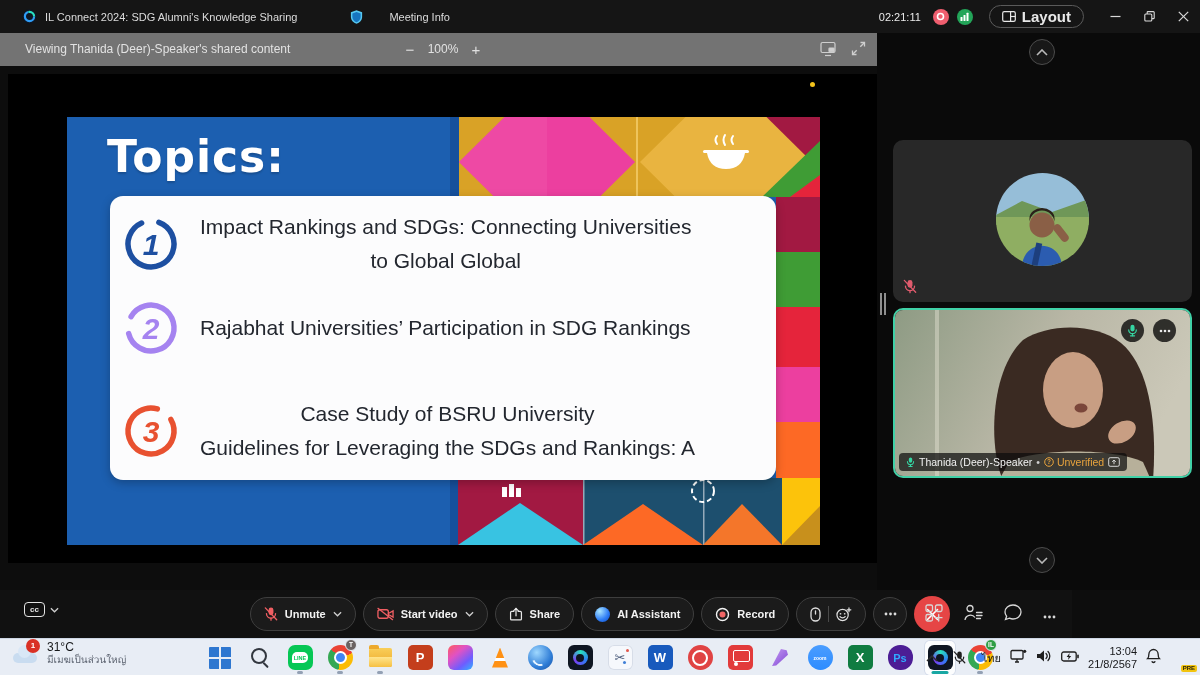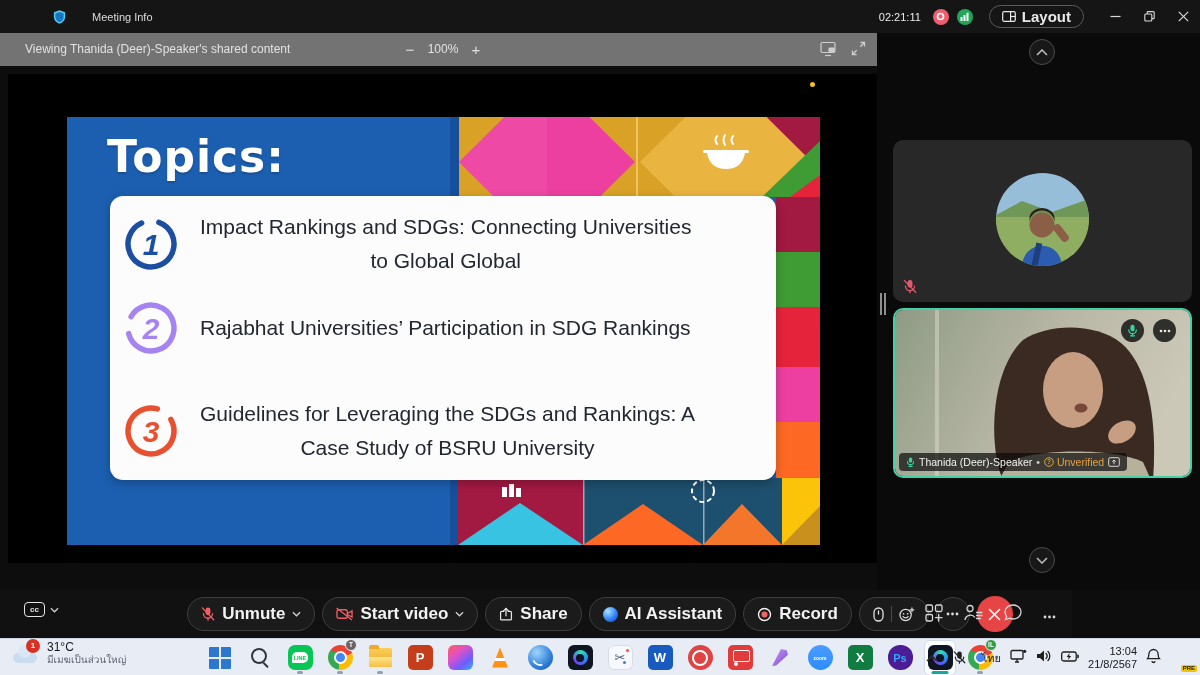--- a/index.html
+++ b/index.html
@@ -61,21 +61,21 @@
   .vid-mic { right:46px; } .vid-more { right:14px; color:#eee; font-size:9px; letter-spacing:1px; }
   .name-pill { position:absolute; left:4px; bottom:5px; height:18px; display:flex; align-items:center; gap:4px; background:rgba(12,12,12,.72); border-radius:4px; padding:0 7px; font-size:10.5px; color:#f2f2f2; white-space:nowrap; }
   .unv { color:#e8a33d; display:flex; align-items:center; gap:3px; }
   .sep-dot { color:#cfcfcf; }
 
   
   .controlbar { position:absolute; left:0; top:590px; width:1072px; height:48px; background:#111; }
   .captions { position:absolute; left:24px; top:12px; display:flex; align-items:center; gap:5px; background:transparent; border:none; cursor:pointer; }
   .cc-bubble { display:flex; align-items:center; justify-content:center; width:21px; height:15px; border:1.4px solid #e4e4e4; border-radius:4px; color:#e4e4e4; font-size:8px; font-weight:700; }
   .ctl-center { position:absolute; left:0; top:0; width:1200px; height:48px; display:flex; align-items:center; justify-content:center; gap:7px; }
-  .pill { display:flex; align-items:center; gap:7px; height:34px; padding:0 13px; border-radius:17px; background:#1b1b1b; border:1px solid #3e3e3e; color:#f2f2f2; font-size:17px; font-weight:600; cursor:pointer; font-family:inherit; }
+  .pill { display:flex; align-items:center; gap:7px; height:34px; padding:0 13px; border-radius:17px; background:#1b1b1b; border:1px solid #3e3e3e; color:#f2f2f2; font-size:11px; font-weight:600; cursor:pointer; font-family:inherit; }
   .roundbtn { width:34px; height:34px; border-radius:50%; background:#1b1b1b; border:1px solid #3e3e3e; color:#ddd; display:flex; align-items:center; justify-content:center; cursor:pointer; }
   .leave-btn { width:36px; height:36px; border-radius:50%; background:#e64545; border:none; color:#fff; display:flex; align-items:center; justify-content:center; font-size:15px; cursor:pointer; }
   .pill-div { width:1px; height:16px; background:#4a4a4a; }
   .ai-orb { width:15px; height:15px; border-radius:50%; background:radial-gradient(circle at 32% 28%,#a8e4ff,#2f7df6 58%,#0b49c0); }
   .ctl-right { position:absolute; right:16px; top:0; height:48px; display:flex; align-items:center; gap:21px; }
   .ctl-right button { background:transparent; border:none; color:#d8d8d8; cursor:pointer; }
 
   
   .taskbar { position:absolute; left:0; top:638px; width:1200px; height:37px; background:#e8edf5; border-top:1px solid #cdd6e4; color:#1b1b1b; }
   .weather { position:absolute; left:12px; top:2px; display:flex; align-items:center; gap:7px; cursor:pointer; background:transparent; border:none; font-family:inherit; text-align:left; }
@@ -135,20 +135,28 @@
   .clock { text-align:right; font-size:11px; line-height:12.5px; color:#17181a; }
   .copilot { position:relative; width:22px; height:22px; border-radius:50%; background:conic-gradient(from 210deg,#2563eb,#7c3aed 28%,#db2777 52%,#f59e0b 72%,#10b981 88%,#2563eb); }
   .copilot-badge { position:absolute; right:-5px; bottom:-3px; background:#f2c40f; color:#27220a; font-size:6px; font-weight:700; padding:0.5px 2px; border-radius:2px; }
 </style>
 </head>
 <body>
 
 <div class="screen">
 
   <div class="titlebar">
+    <div class="tb-left">
+      <svg width="15" height="15" viewBox="0 0 15 15">
+        <circle cx="7.5" cy="7.5" r="7.2" fill="#0f1622"></circle>
+        <circle cx="7.5" cy="7.5" r="4.6" fill="none" stroke="#2f9df6" stroke-width="2.2" stroke-dasharray="20 9"></circle>
+        <circle cx="7.5" cy="7.5" r="4.6" fill="none" stroke="#28e0c0" stroke-width="2.2" stroke-dasharray="9 20" stroke-dashoffset="-20"></circle>
+      </svg>
+      <span>IL Connect 2024: SDG Alumni's Knowledge Sharing</span>
+    </div>
     <div class="meetinfo">
       <svg width="15" height="16" viewBox="0 0 16 16">
         <path d="M8 0.8 L14 3 V7.8 C14 11.6 11.3 14.3 8 15.2 C4.7 14.3 2 11.6 2 7.8 V3 Z" fill="#56c8f2"></path>
         <path d="M8 2.6 L12.4 4.2 V7.9 C12.4 10.7 10.4 12.8 8 13.5 C5.6 12.8 3.6 10.7 3.6 7.9 V4.2 Z" fill="#1675c0"></path>
       </svg>
       <span>Meeting Info</span>
     </div>
     <div class="tb-right">
       <span class="timer">02:21:11</span>
       <span class="status-badge badge-rec">
@@ -278,22 +286,22 @@
             <div class="topic-line">Rajabhat Universities’ Participation in SDG Rankings</div>
           </div>
         </div>
 
         <div class="topic-item row3">
           <svg class="topic-badge" width="58" height="58" viewBox="0 0 58 58">
             <circle cx="29" cy="29" r="23" fill="none" stroke-width="5.5" stroke-linecap="round" stroke-dasharray="126 18" transform="rotate(-30 29 29)" stroke="#e85130"></circle>
             <text x="29" y="40" text-anchor="middle" font-size="30" font-weight="bold" font-style="italic" fill="#e85130">3</text>
           </svg>
           <div class="lines">
+            <div class="topic-line">Case Study of BSRU University</div>
             <div class="topic-line">Guidelines for Leveraging the SDGs and Rankings: A</div>
-            <div class="topic-line">Case Study of BSRU University</div>
           </div>
         </div>
 
       </div>
     </div>
   </div>
 
   <div class="panel">
     <button class="scrollbtn scroll-up">
       <svg width="12" height="7" viewBox="0 0 12 7" fill="none" stroke="#b9b9b9" stroke-width="1.6">

